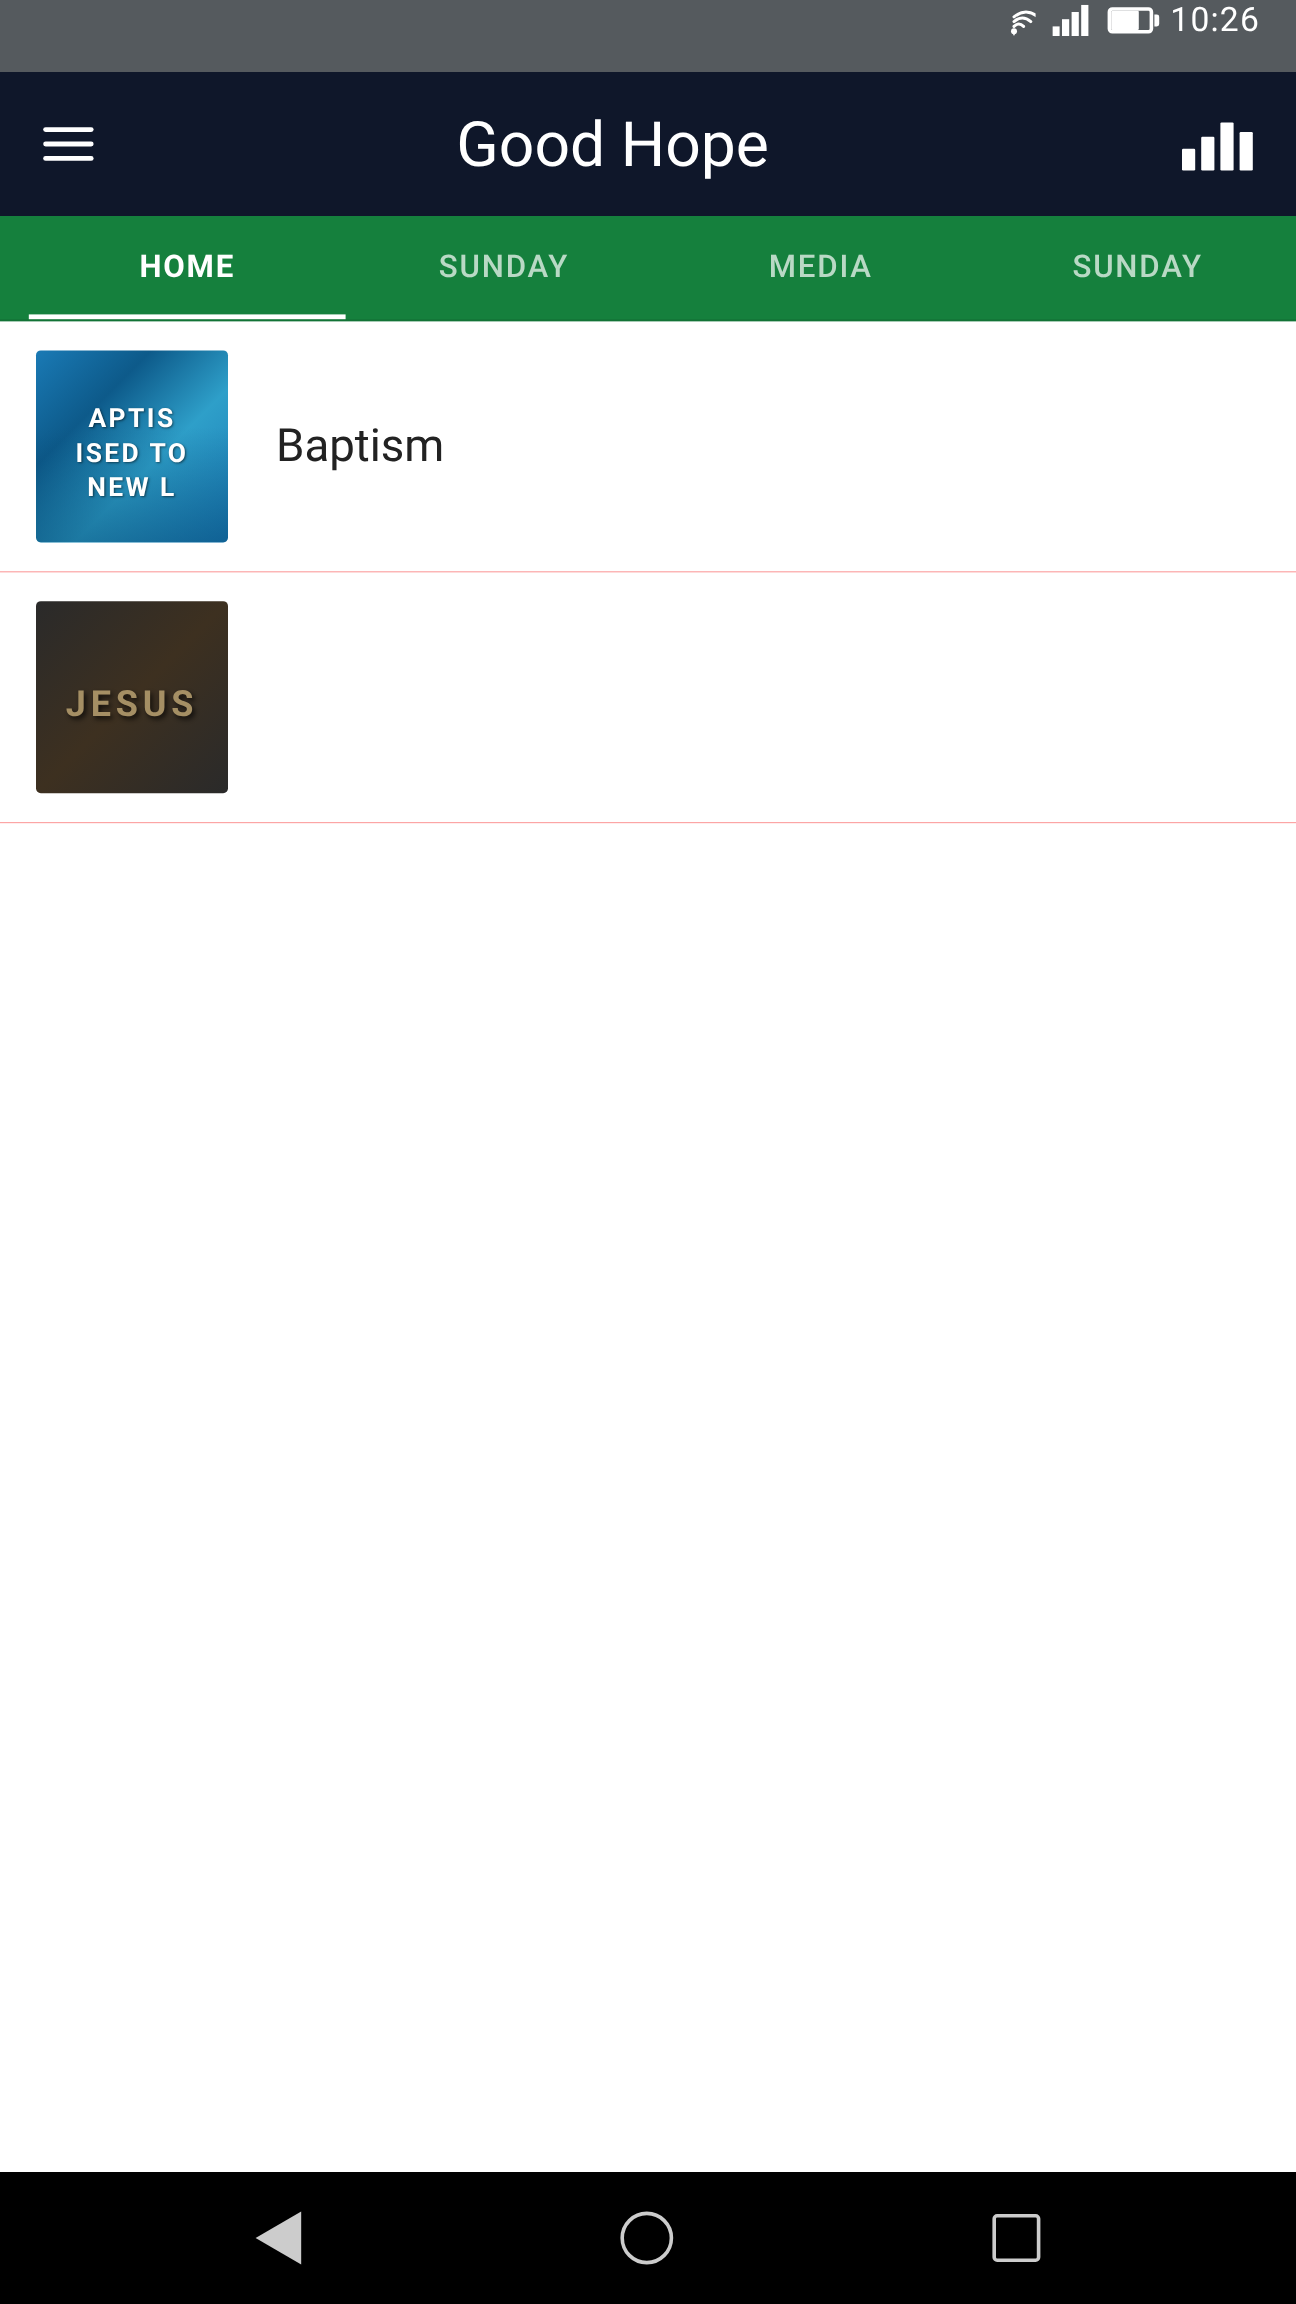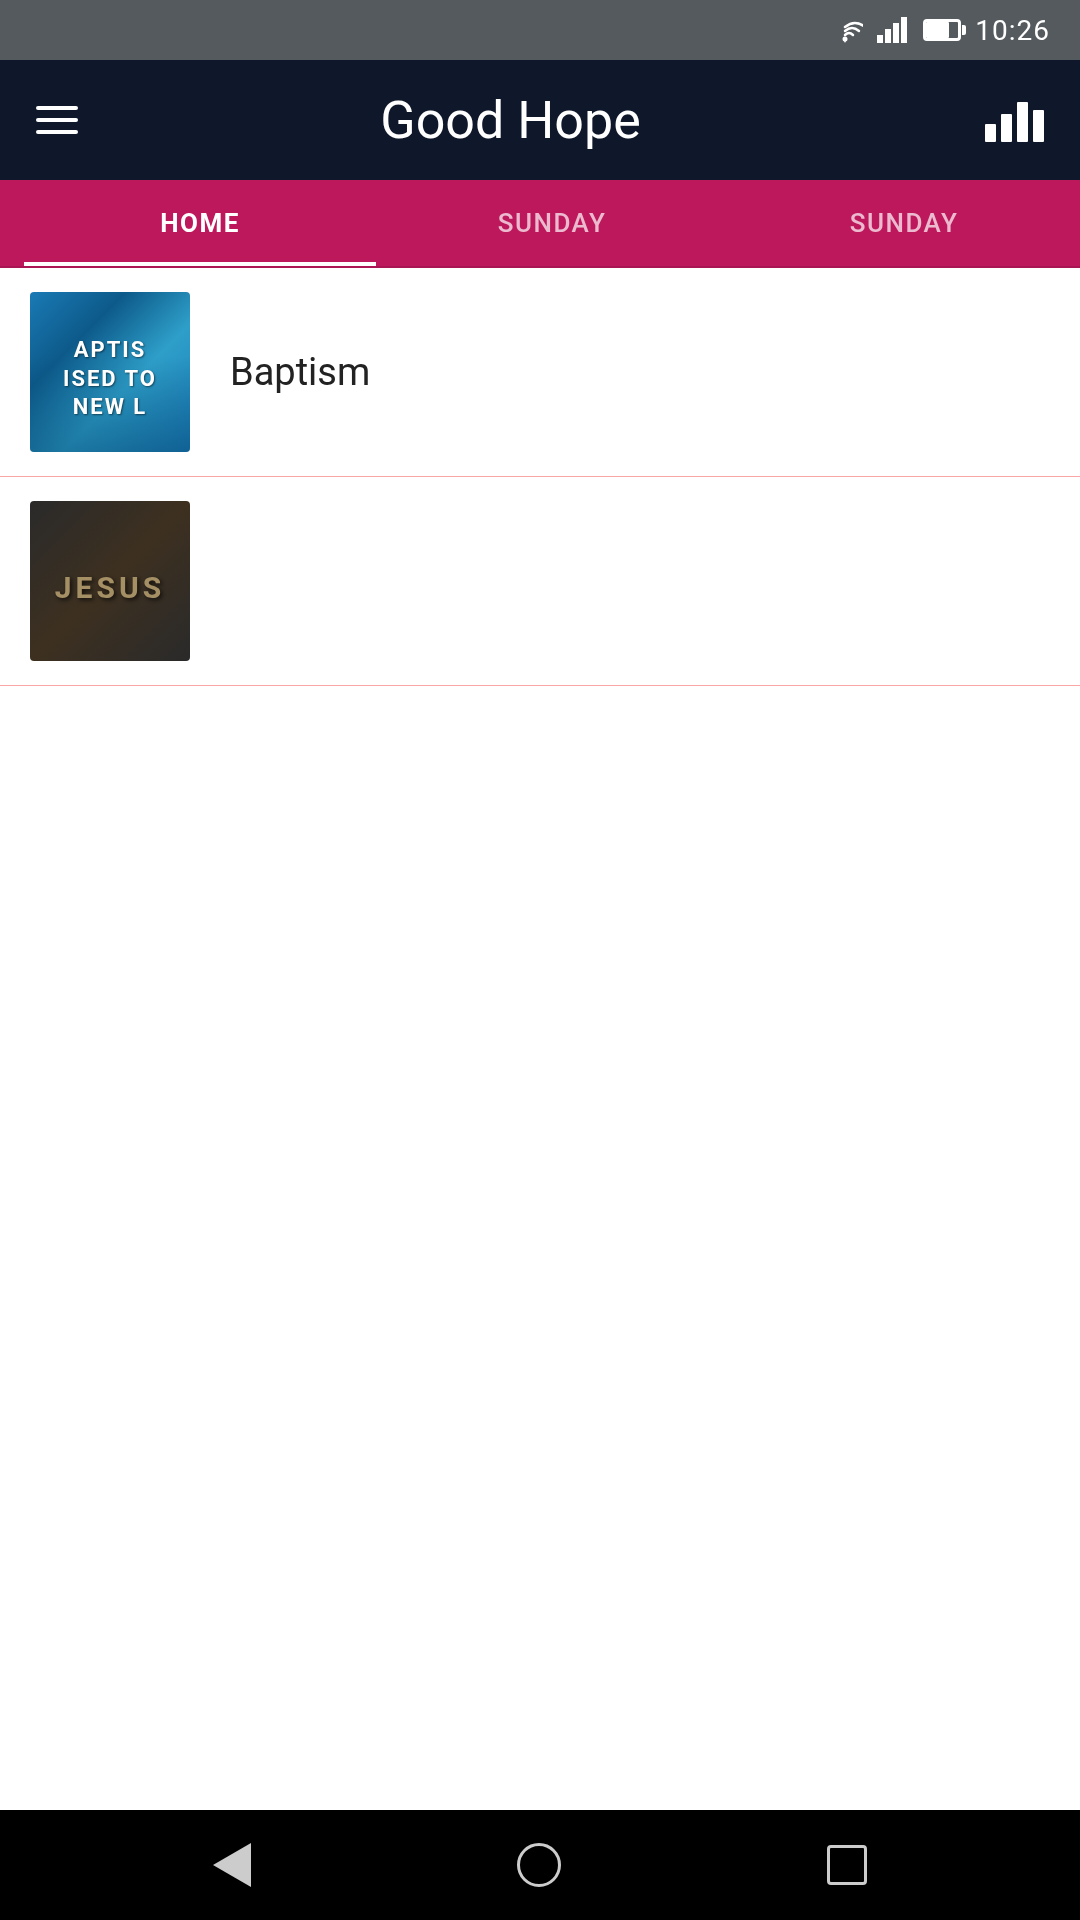--- a/index.html
+++ b/index.html
@@ -18,21 +18,21 @@
       flex-direction: column;
       overflow: hidden;
     }
 
     
     .status-bar {
       width: 100%;
       height: 60px;
       background: #555a5e;
       display: flex;
-      align-items: center;
+      align-items: flex-start;
       justify-content: flex-end;
       padding: 0 30px;
       gap: 18px;
     }
 
     .status-bar-icons {
       display: flex;
       align-items: center;
       gap: 14px;
     }
@@ -117,21 +117,21 @@
     .chart-icon .bar {
       background: white;
       width: 11px;
       border-radius: 1px;
     }
 
     
     .nav-tabs {
       width: 100%;
       height: 88px;
-      background: #be185d;
+      background: #15803d;
       display: flex;
       align-items: flex-start;
       border-bottom: 2px solid rgba(0,0,0,0.1);
       padding-left: 24px;
     }
 
     .nav-tab {
       flex: 1;
       height: 100%;
       display: flex;
@@ -333,20 +333,23 @@
 </div>
 
 <div class="nav-tabs">
   <div class="nav-tab active">
     <span>HOME</span>
   </div>
   <div class="nav-tab">
     <span>SUNDAY</span>
   </div>
   <div class="nav-tab">
+    <span>MEDIA</span>
+  </div>
+  <div class="nav-tab">
     <span>SUNDAY</span>
   </div>
 </div>
 
 <div class="content-list">
 
   <div class="list-item">
     <div class="item-thumbnail thumb-baptism">
       <div class="thumb-baptism-text">APTIS<br>ISED TO NEW L</div>
     </div>

